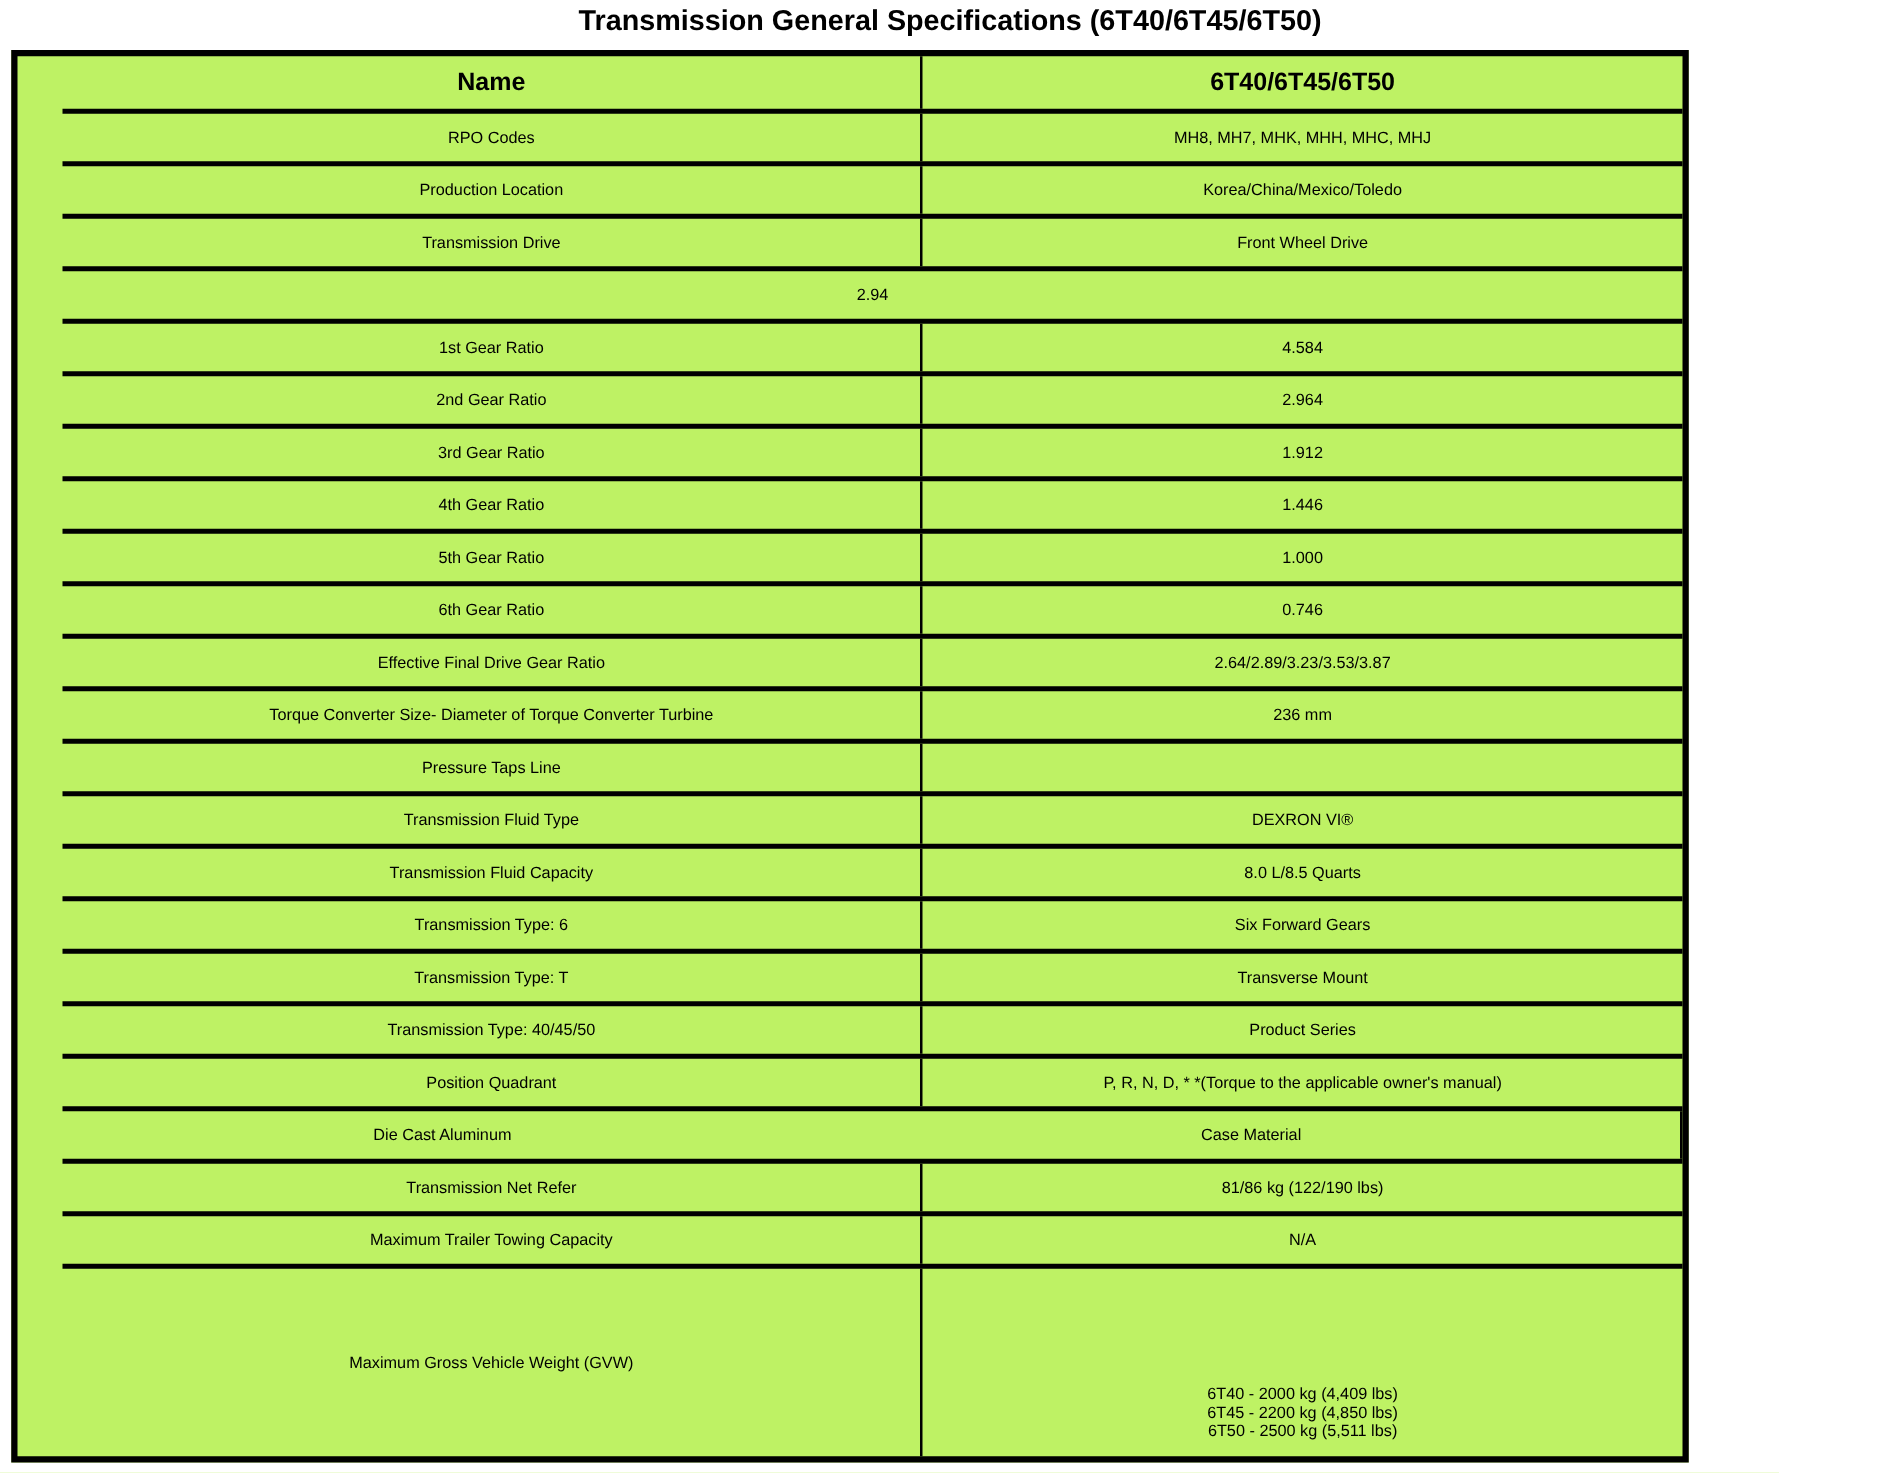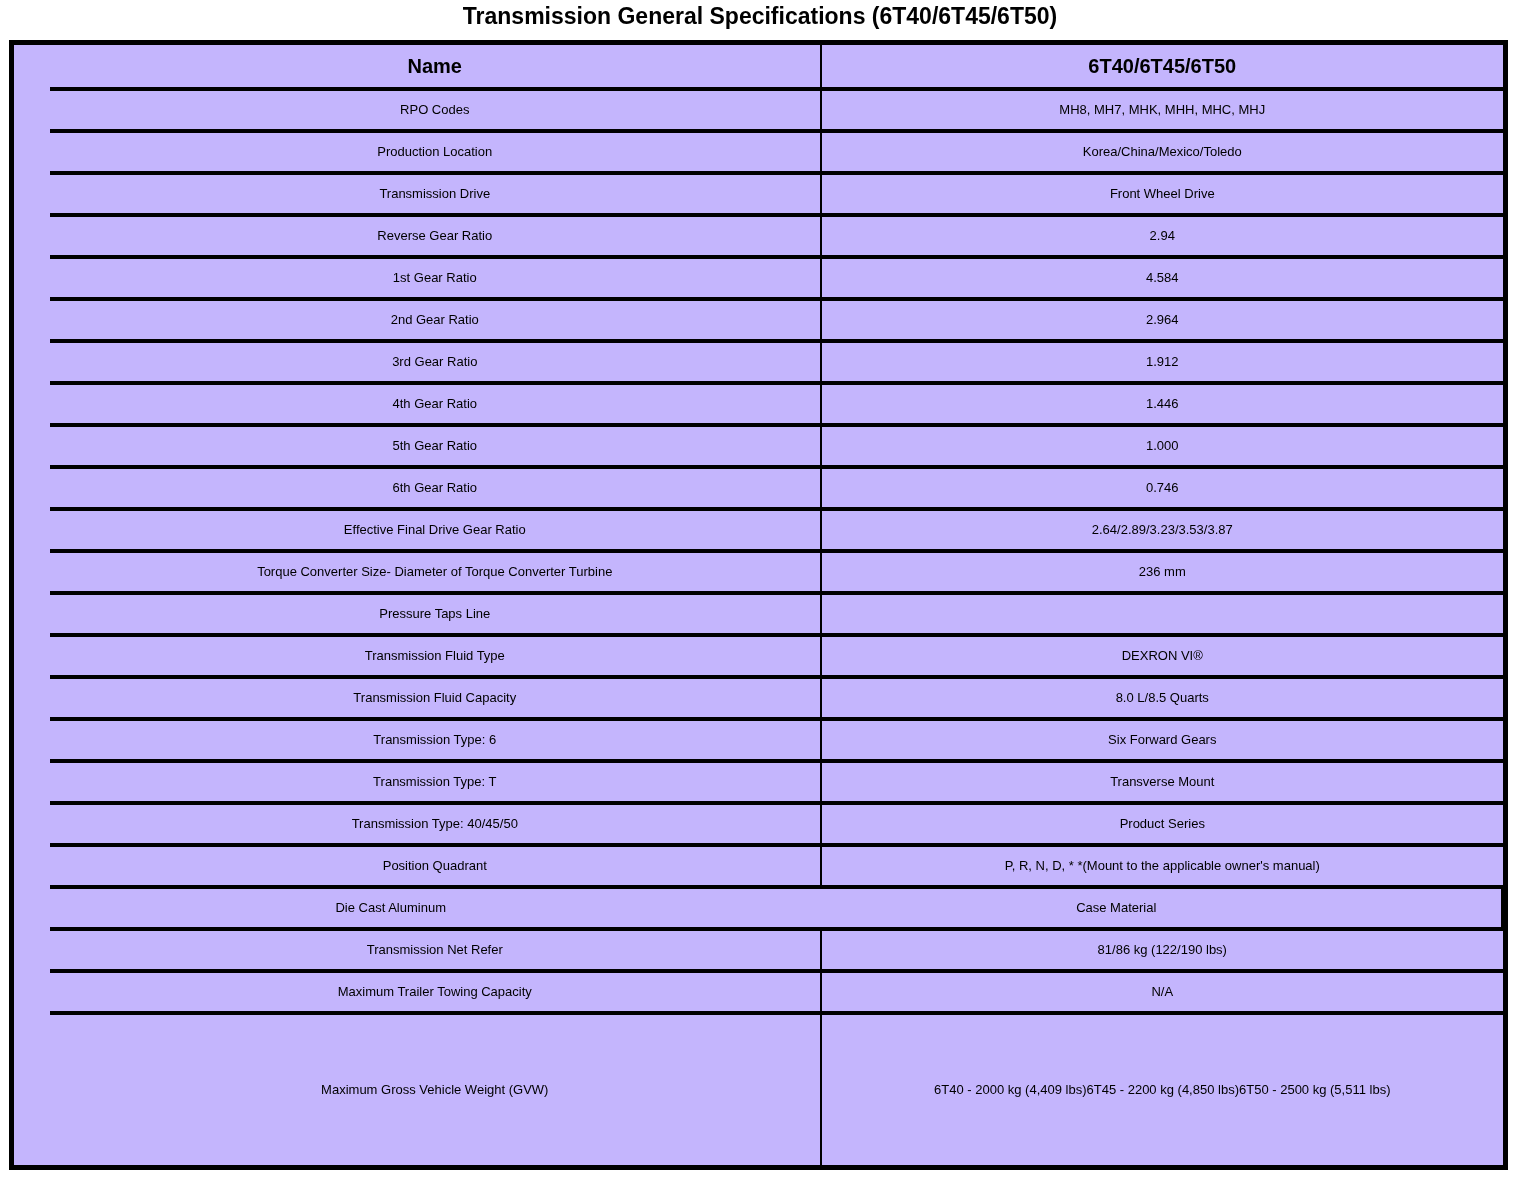--- a/index.html
+++ b/index.html
@@ -19,23 +19,23 @@
     width: 100%;
     text-align: center;
     font-weight: bold;
     font-size: 23px;
     letter-spacing: 0px;
   }
   .spec-table {
     position: absolute;
     left: 9px;
     top: 40px;
-    width: 1499px;
+    width: 1342px;
     border: 5px solid #000000;
-    background: #c4b5fd;
+    background: #bef264;
     padding-left: 36px;
   }
   .row {
     display: flex;
     align-items: stretch;
     border-bottom: 4px solid #000000;
     height: 42px;
   }
   .row.header { height: 46px; }
   .row.tall { height: 150px; }
@@ -52,21 +52,22 @@
   .cell.name {
     width: 53.1%;
     border-right: 2px solid #000000;
   }
   .cell.value { flex: 1; }
   .row.header .cell {
     font-weight: bold;
     font-size: 20px;
   }
   .cell.multiline {
-    justify-content: center;
+    flex-direction: column;
+    justify-content: flex-end;
     padding-top: 12px;
     padding-bottom: 12px;
   }
 </style>
 </head>
 <body>
 
 <div class="page-title">Transmission General Specifications (6T40/6T45/6T50)</div>
 
 <div class="spec-table">
@@ -81,21 +82,20 @@
       </div>
       <div class="row">
         <div class="cell name">Production Location</div>
         <div class="cell value">Korea/China/Mexico/Toledo</div>
       </div>
       <div class="row">
         <div class="cell name">Transmission Drive</div>
         <div class="cell value">Front Wheel Drive</div>
       </div>
       <div class="row">
-        <div class="cell name">Reverse Gear Ratio</div>
         <div class="cell value">2.94</div>
       </div>
       <div class="row">
         <div class="cell name">1st Gear Ratio</div>
         <div class="cell value">4.584</div>
       </div>
       <div class="row">
         <div class="cell name">2nd Gear Ratio</div>
         <div class="cell value">2.964</div>
       </div>
@@ -141,21 +141,21 @@
       <div class="row">
         <div class="cell name">Transmission Type: T</div>
         <div class="cell value">Transverse Mount</div>
       </div>
       <div class="row">
         <div class="cell name">Transmission Type: 40/45/50</div>
         <div class="cell value">Product Series</div>
       </div>
       <div class="row">
         <div class="cell name">Position Quadrant</div>
-        <div class="cell value">P, R, N, D, * *(Mount to the applicable owner's manual)</div>
+        <div class="cell value">P, R, N, D, * *(Torque to the applicable owner's manual)</div>
       </div>
       <div class="row">
         <div class="cell value">Die Cast Aluminum</div>
         <div class="cell name">Case Material</div>
       </div>
       <div class="row">
         <div class="cell name">Transmission Net Refer</div>
         <div class="cell value">81/86 kg (122/190 lbs)</div>
       </div>
       <div class="row">

